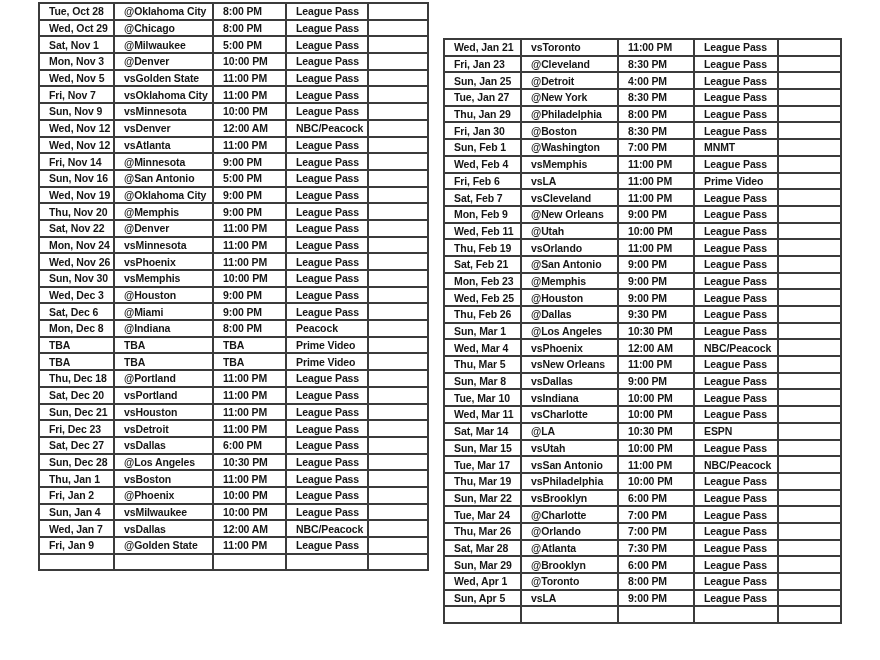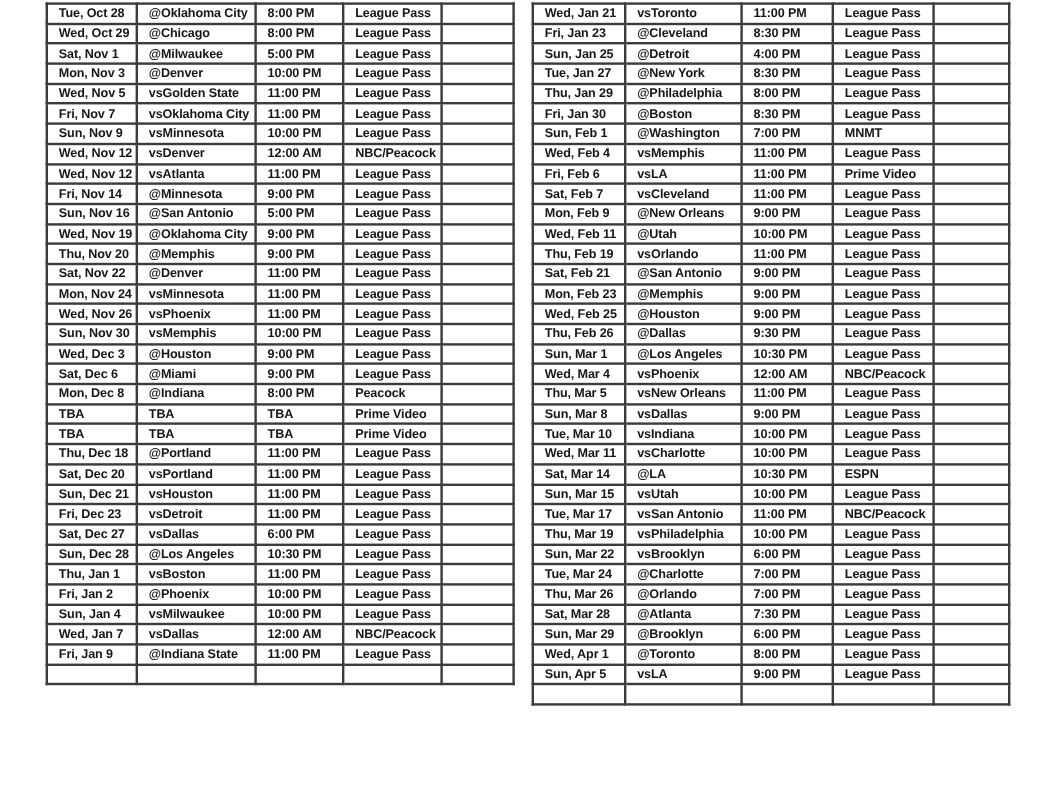--- a/index.html
+++ b/index.html
@@ -18,21 +18,21 @@
   body { position: relative; }
 
   table.schedule-table {
     position: absolute;
     top: 2px;
     border-collapse: collapse;
     table-layout: fixed;
     background: var(--bg-color);
   }
   #schedule-table-left  { left: 38px; }
-  #schedule-table-right { left: 443px; }
+  #schedule-table-right { left: 443px; margin-top: 36px; }
 
   table.schedule-table td {
     border: 2px solid var(--border-color);
     height: 16.7px;
     padding: 0 2px 0 9px;
     font-size: 10.5px;
     font-weight: bold;
     color: var(--text-color);
     white-space: nowrap;
     overflow: hidden;
@@ -285,21 +285,21 @@
       </tr>
       <tr>
         <td>Wed, Jan 7</td>
         <td>vsDallas</td>
         <td>12:00 AM</td>
         <td>NBC/Peacock</td>
         <td></td>
       </tr>
       <tr>
         <td>Fri, Jan 9</td>
-        <td>@Indiana State</td>
+        <td>@Golden State</td>
         <td>11:00 PM</td>
         <td>League Pass</td>
         <td></td>
       </tr>
       <tr>
         <td></td>
         <td></td>
         <td></td>
         <td></td>
         <td></td>

